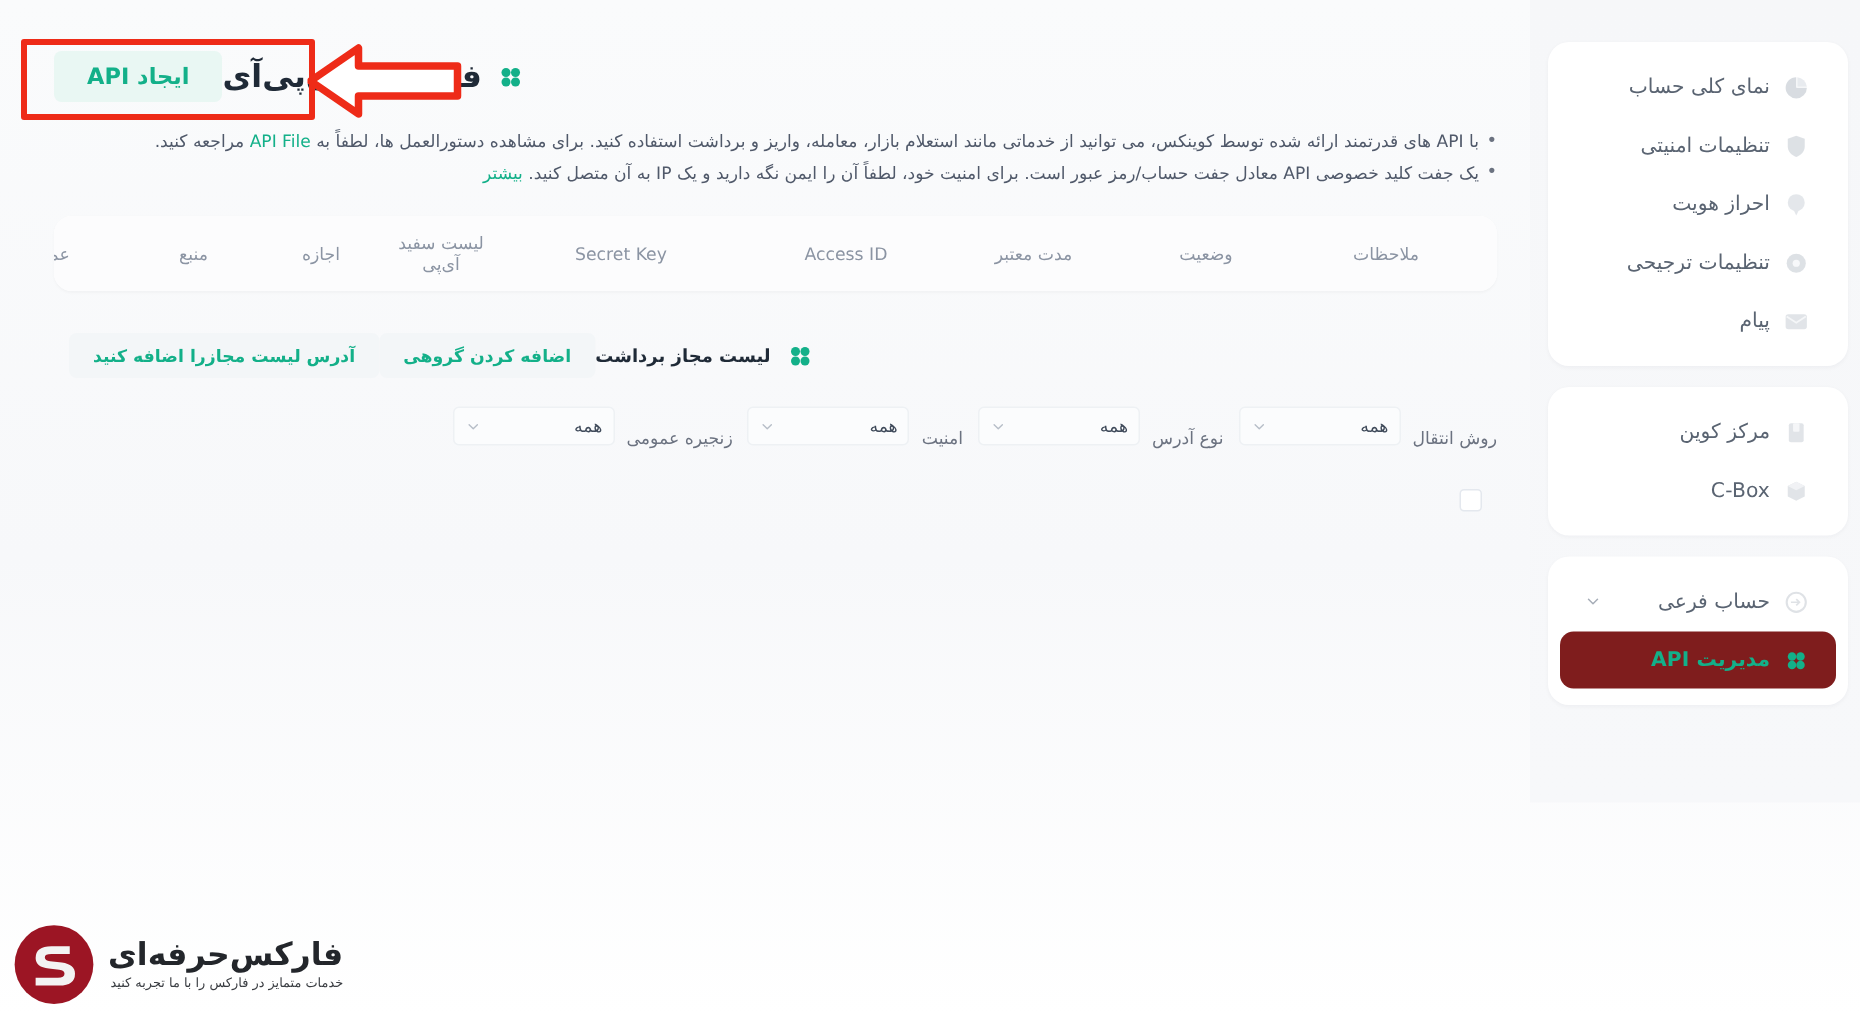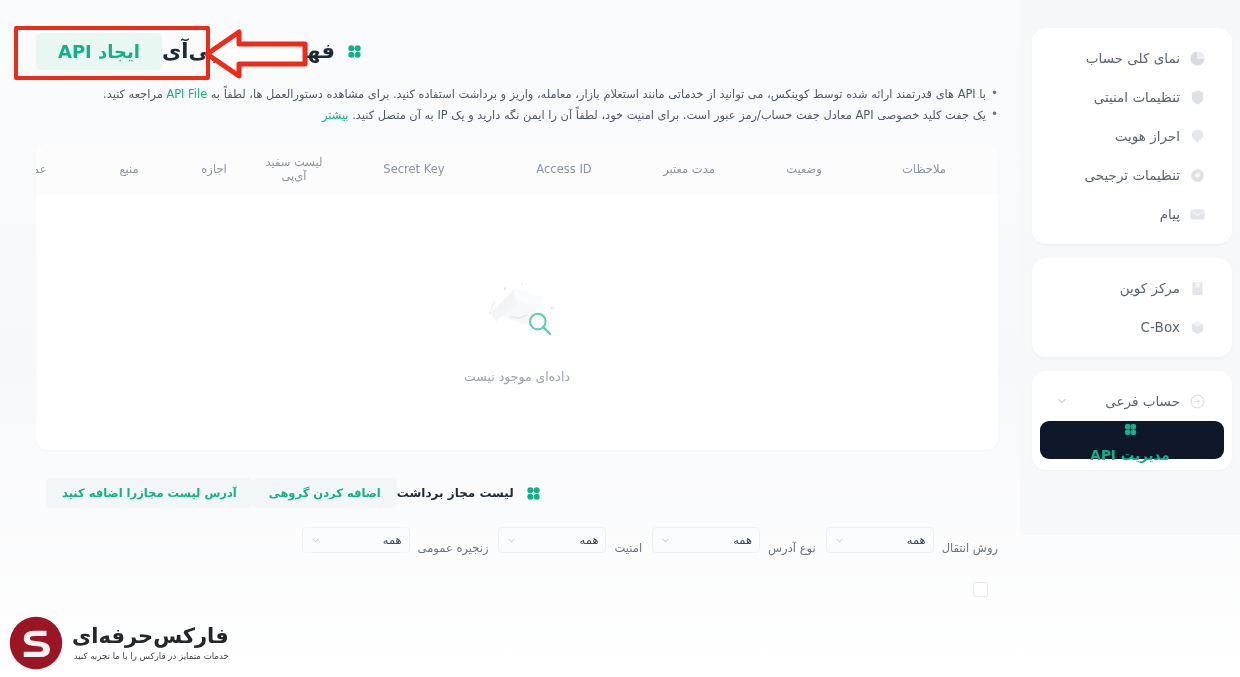--- a/index.html
+++ b/index.html
@@ -51,21 +51,21 @@
   }
   .side-item .ico {
     width: 17px; height: 17px;
     flex: 0 0 17px;
     display: inline-flex;
     align-items: center;
     justify-content: center;
     opacity: .55;
   }
   .side-item .ico svg { width: 17px; height: 17px; display:block; }
-  .side-item.active { background: #0f172a; flex-direction: column; }
+  .side-item.active { background: #7f1d1d; }
   .side-item.active .label { color: #13b089; font-weight: 600; }
   .side-item.active .ico { opacity: 1; }
   .side-item .chev {
     margin-right: auto;
     color: #9aa3b0;
     font-size: 11px;
     line-height: 1;
     padding-left: 2px;
   }
   .side-item .chev svg { width: 12px; height: 12px; display:block; }
@@ -98,21 +98,21 @@
     color: #1f2a37;
     letter-spacing: 0;
   }
   .dots4 { width: 19px; height: 19px; display:block; }
 
   .create-btn {
     background: #e9f7f3;
     color: #13b089;
     border: none;
     border-radius: 5px;
-    font-size: 18px;
+    font-size: 15px;
     font-weight: 700;
     padding: 8px 22px;
     cursor: pointer;
     font-family: inherit;
     white-space: nowrap;
   }
 
   
   .annot-box {
     position: absolute;
@@ -440,39 +440,20 @@
         <div class="th w-notes">ملاحظات</div>
         <div class="th w-status">وضعیت</div>
         <div class="th w-valid">مدت معتبر</div>
         <div class="th w-access">Access ID</div>
         <div class="th w-secret">Secret Key</div>
         <div class="th w-ip">لیست سفید آی‌پی</div>
         <div class="th w-perm">اجازه</div>
         <div class="th w-src">منبع</div>
         <div class="th w-ops">عملیات</div>
       </div>
-      <div class="empty">
-        <span>
-          <svg class="art" viewBox="0 0 120 100">
-            <g opacity=".55">
-              <path d="M30 58 L56 30 L92 40 L70 72 Z" fill="#f0f3f5"></path>
-              <path d="M30 58 L56 30 L60 46 L36 68 Z" fill="#e6ebef"></path>
-              <path d="M56 30 L92 40 L84 52 L58 42 Z" fill="#f6f8f9"></path>
-              <path d="M28 60 L34 44" stroke="#dfe5ea" stroke-width="2" fill="none"></path>
-              <path d="M52 62 q12 4 20 -2" stroke="#cfd6dc" stroke-width="2" fill="none"></path>
-            </g>
-            <circle cx="84" cy="68" r="9" fill="none" stroke="#57c9ae" stroke-width="2.4"></circle>
-            <path d="M90 74 l8 8" stroke="#57c9ae" stroke-width="2.8" stroke-linecap="round"></path>
-            <circle cx="46" cy="30" r="1.4" fill="#dbe2e7"></circle>
-            <circle cx="100" cy="52" r="1.4" fill="#dbe2e7"></circle>
-            <circle cx="66" cy="24" r="1.1" fill="#e4eaef"></circle>
-          </svg>
-        </span>
-        <span class="txt">داده‌ای موجود نیست</span>
-      </div>
     </div>
 
     <div class="sub-head">
       <div class="sub-title">
         <span>
           <svg class="dots4" viewBox="0 0 24 24">
             <circle cx="8" cy="8" r="3.8" fill="#13b089"></circle>
               <circle cx="16" cy="8" r="3.8" fill="#13b089"></circle>
             <circle cx="8" cy="16" r="3.8" fill="#13b089"></circle>
               <circle cx="16" cy="16" r="3.8" fill="#13b089"></circle>

